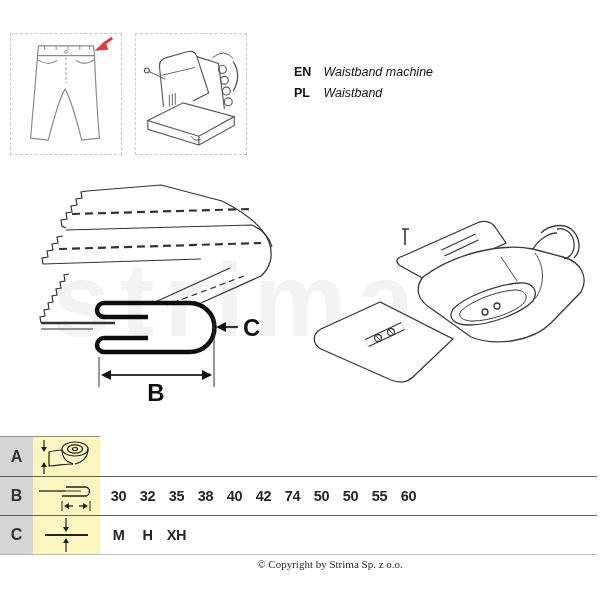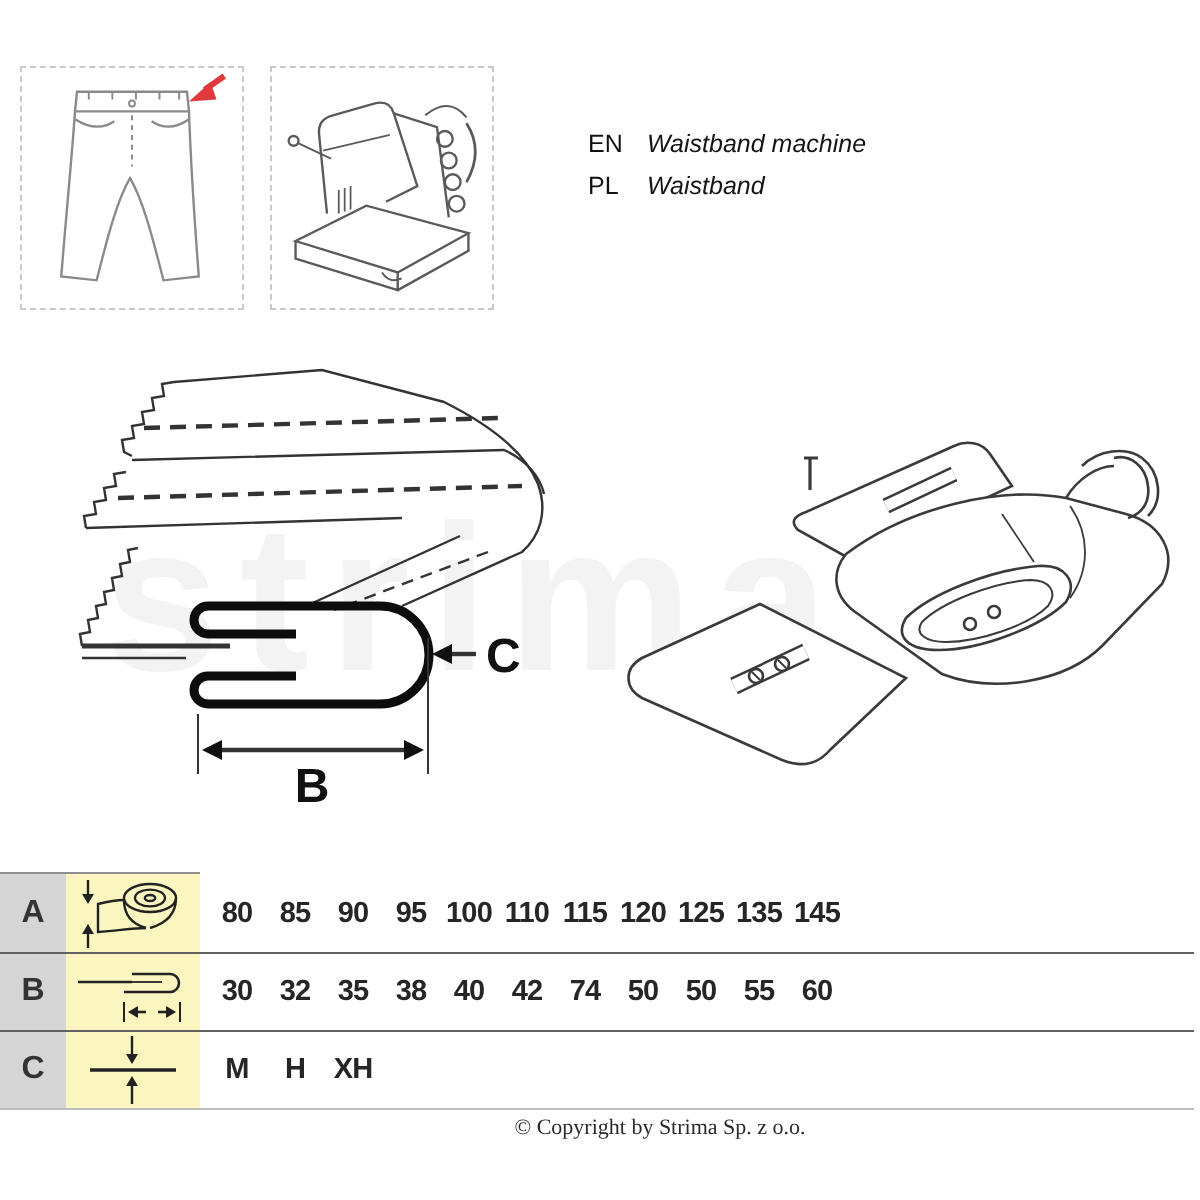--- a/index.html
+++ b/index.html
@@ -7,21 +7,21 @@
           font-family:"Liberation Sans",sans-serif;color:#111;}
   
   .thumb{position:absolute;top:33px;width:112px;height:122px;border:1px dashed #c9c9c9;
          background:#fff;box-sizing:border-box;}
   #thumb-jeans{left:10px;}
   #thumb-machine{left:135px;}
   .thumb svg{display:block;width:100%;height:100%;}
   
   #lang-block{position:absolute;left:262px;top:62px;font-size:12.5px;line-height:21px;}
   .lang-row{white-space:nowrap;}
-  .lang-code{display:inline-block;width:26px;font-weight:400;padding-left:32px;}
+  .lang-code{display:inline-block;width:26px;font-weight:700;padding-left:32px;}
   .lang-text{font-weight:400;color:#151515;font-style:italic;}
   
   #watermark{position:absolute;left:52px;top:248px;font-size:104px;font-weight:700;
              letter-spacing:10px;color:#f3f3f3;z-index:1;line-height:1;user-select:none;}
   
   #diagram-2d{position:absolute;left:25px;top:172px;width:280px;height:235px;z-index:2;}
   #diagram-3d{position:absolute;left:305px;top:205px;width:290px;height:190px;z-index:2;}
   .dim-label{font-family:"Liberation Sans",sans-serif;font-weight:700;font-size:24px;fill:#111;}
   
   #spec-table{position:absolute;left:0;top:436px;width:600px;height:120px;z-index:3;}
@@ -193,33 +193,20 @@
               <polygon points="8,30 14,30 11,25" fill="#222" stroke="none"></polygon>
             <ellipse cx="42" cy="12" rx="13" ry="7"></ellipse>
             <ellipse cx="42" cy="12" rx="7.5" ry="4.2"></ellipse>
             <ellipse cx="42" cy="12" rx="2.6" ry="1.5"></ellipse>
             <path d="M29,13 C24,13 20,14 16,15 L16,29 C28,28 34,27 40,27"></path>
             <path d="M29,13 C29,21 33,25 40,27"></path>
             <path d="M55,12 C55,21 49,25 42,27"></path>
           </g>
         </svg>
       </span>
-      <span class="cell-values">
-        <span class="val">80</span>
-        <span class="val">85</span>
-        <span class="val">90</span>
-        <span class="val">95</span>
-        <span class="val">100</span>
-        <span class="val">110</span>
-        <span class="val">115</span>
-        <span class="val">120</span>
-        <span class="val">125</span>
-        <span class="val">135</span>
-        <span class="val">145</span>
-      </span>
     </div>
 
     <div class="t-row" id="row-b">
       <span class="cell-key">B</span>
       <span class="cell-icon">
         <svg viewBox="0 0 67 40" width="67" height="40">
           <g fill="none" stroke="#222" stroke-width="1.3">
             <path d="M6,15 L33,15"></path>
             <path d="M33,11 L52,11 A4.5,4.5 0 0 1 52,20 L29,20"></path>
             <path d="M33,15 L48,15" stroke-width="0.9"></path>

